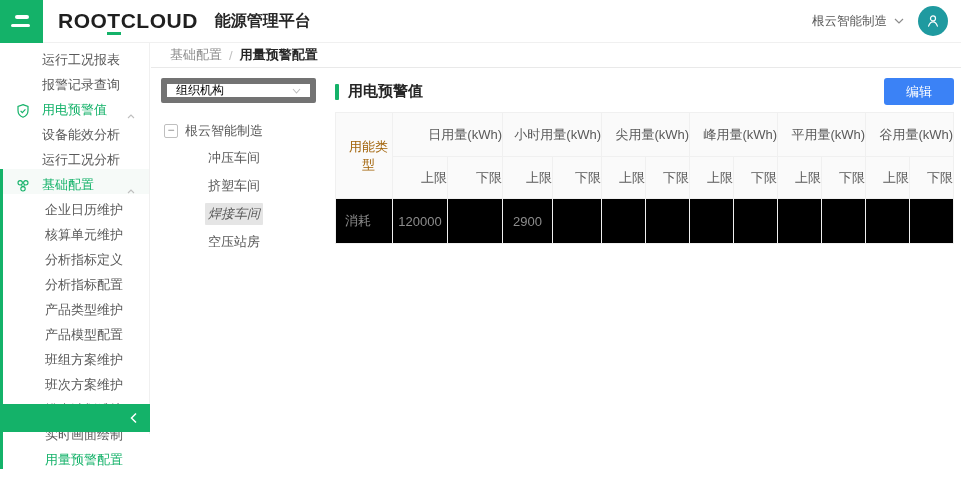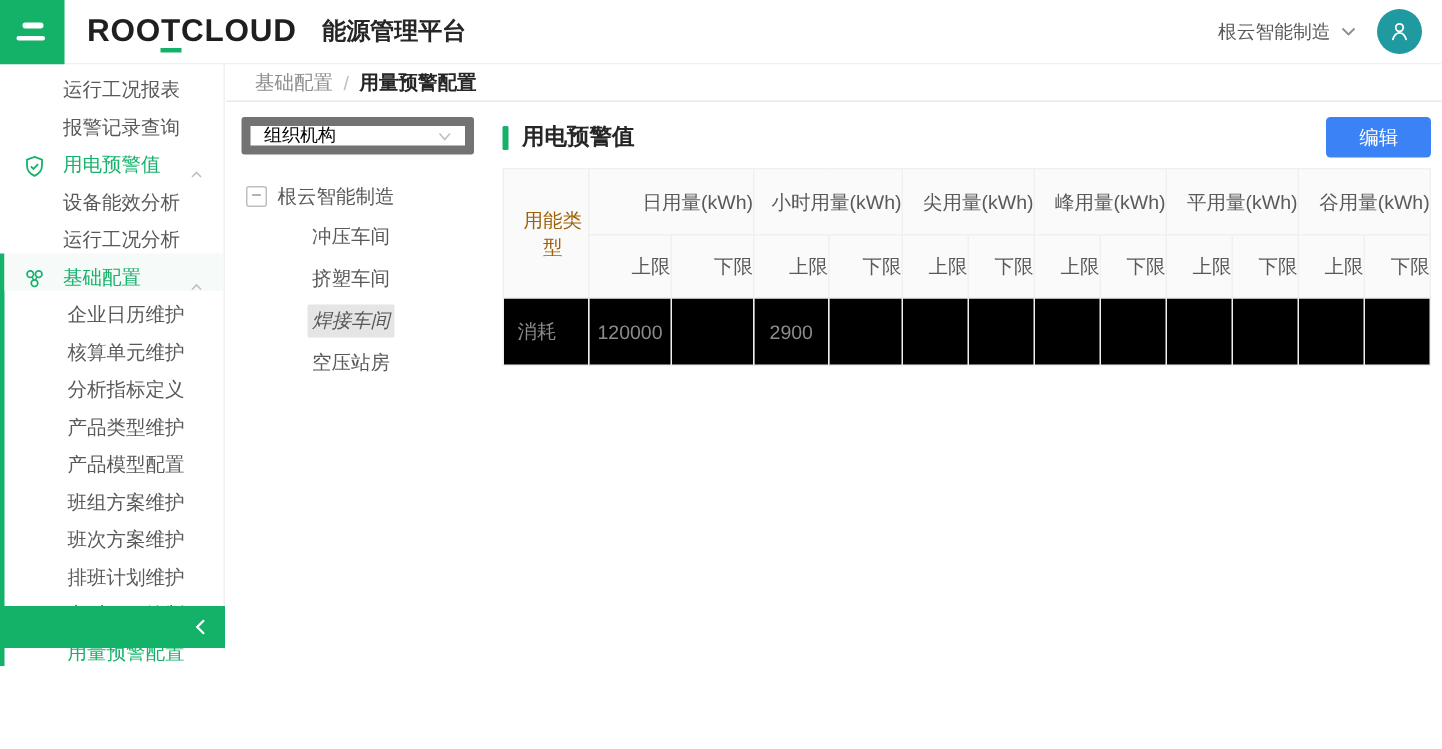--- a/index.html
+++ b/index.html
@@ -159,20 +159,23 @@
         <div class="side-item child">
             <span>企业日历维护</span>
           </div>
         <div class="side-item child">
             <span>核算单元维护</span>
           </div>
         <div class="side-item child">
             <span>分析指标定义</span>
           </div>
         <div class="side-item child">
+            <span>分析指标配置</span>
+          </div>
+        <div class="side-item child">
             <span>产品类型维护</span>
           </div>
         <div class="side-item child">
             <span>产品模型配置</span>
           </div>
         <div class="side-item child">
             <span>班组方案维护</span>
           </div>
         <div class="side-item child">
             <span>班次方案维护</span>

